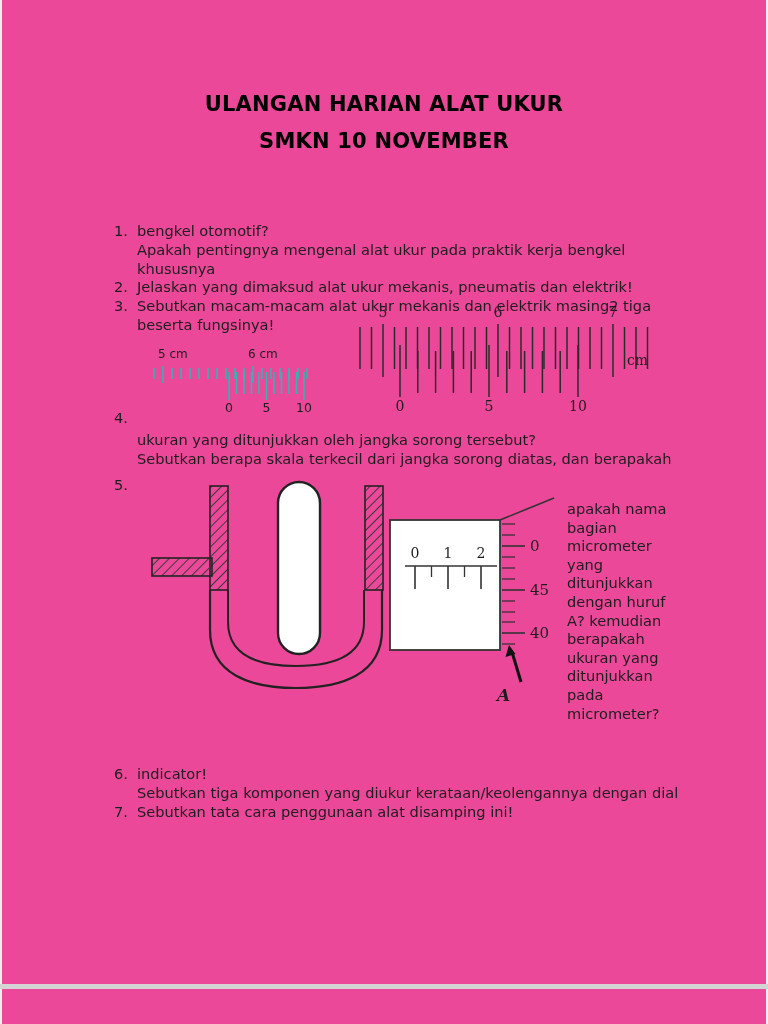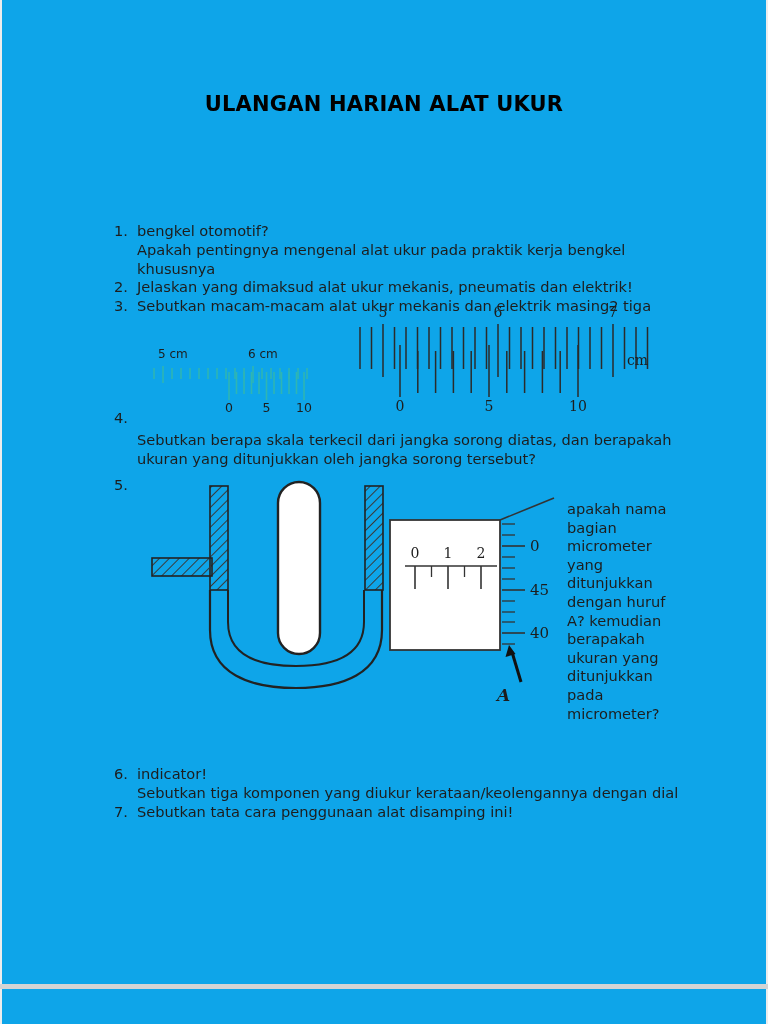--- a/index.html
+++ b/index.html
@@ -1,16 +1,16 @@
 <!DOCTYPE html>
 <html><head>
 <meta charset="utf-8">
 <style>
   html,body{margin:0;padding:0;background:#ffffff;}
-  .page{position:relative;width:768px;height:1024px;background:#0ea5e9;overflow:hidden;
+  .page{position:relative;width:768px;height:1024px;background:#ec4899;overflow:hidden;
         font-family:"DejaVu Sans",sans-serif;color:#1d1d1d;}
   .edge{position:absolute;background:#ededed;}
   .edge-left{left:0;top:0;width:2px;height:1024px;}
   .edge-right{left:766px;top:0;width:2px;height:1024px;}
   .bottom-strip{position:absolute;left:0;top:984px;width:768px;height:5px;background:#d4d4d4;}
 
   .title{position:absolute;top:86px;left:0;right:0;text-align:center;
          font-weight:bold;font-size:21px;line-height:37px;color:#000;letter-spacing:.2px;}
 
   .qtextsize{font-size:14.6px;line-height:18.8px;}
@@ -37,40 +37,42 @@
 </head>
 <body>
 
 <div class="page">
 
   <div class="edge edge-left"></div>
   <div class="edge edge-right"></div>
 
   <div class="title">
     <div>ULANGAN HARIAN ALAT UKUR</div>
+    <div>SMKN 10 NOVEMBER</div>
   </div>
 
   <div class="qblock qs1 qtextsize">
     <div class="qrow">
       <div class="qnum">1.</div>
       <div class="qtext">
         <div>bengkel otomotif?</div>
         <div>Apakah pentingnya mengenal alat ukur pada praktik kerja bengkel khususnya</div>
       </div>
     </div>
     <div class="qrow">
       <div class="qnum">2.</div>
       <div class="qtext">
         <div>Jelaskan yang dimaksud alat ukur mekanis, pneumatis dan elektrik!</div>
       </div>
     </div>
     <div class="qrow">
       <div class="qnum">3.</div>
       <div class="qtext">
         <div>Sebutkan macam-macam alat ukur mekanis dan elektrik masing2 tiga</div>
+        <div>beserta fungsinya!</div>
       </div>
     </div>
   </div>
 
   <svg class="fig fig-caliper-small" width="190" height="80" viewBox="0 0 190 80">
     <text class="sans" x="10" y="22" font-size="12" fill="#2fb5b3">5 cm</text>
     <text class="sans" x="100" y="22" font-size="12" fill="#2fb5b3">6 cm</text>
     <g id="cs-main" stroke="#2fb5b3">
         <line x1="6" y1="32" x2="6" y2="43" stroke-width="1.6"></line>
         <line x1="15" y1="30" x2="15" y2="47" stroke-width="1.6"></line>
@@ -155,22 +157,22 @@
         <line x1="235" y1="42" x2="235" y2="94" stroke-width="1.5"></line>
       </g>
     <text x="284" y="62" font-size="14">cm</text>
     <text class="mid" x="57" y="108" font-size="14">0</text>
     <text class="mid" x="146" y="108" font-size="14">5</text>
     <text class="mid" x="235" y="108" font-size="14">10</text>
   </svg>
 
   <div class="q4num qtextsize">4.</div>
   <div class="q4text qtextsize">
+    <div>ukuran yang ditunjukkan oleh jangka sorong tersebut?</div>
     <div>Sebutkan berapa skala terkecil dari jangka sorong diatas, dan berapakah</div>
-    <div>ukuran yang ditunjukkan oleh jangka sorong tersebut?</div>
   </div>
 
   <div class="q5num qtextsize">5.</div>
 
   <svg class="fig fig-micrometer" width="420" height="235" viewBox="0 0 420 235">
     <defs>
       <pattern id="hatch" width="7" height="7" patternUnits="userSpaceOnUse" patternTransform="rotate(45)">
         <line x1="0" y1="0" x2="0" y2="7" stroke="#3a3a3a" stroke-width="2"></line>
       </pattern>
     </defs>

